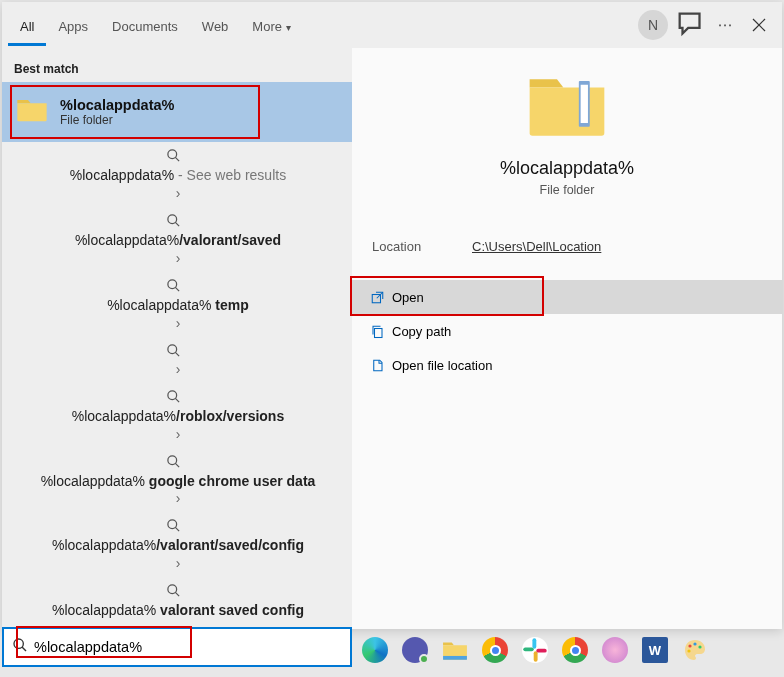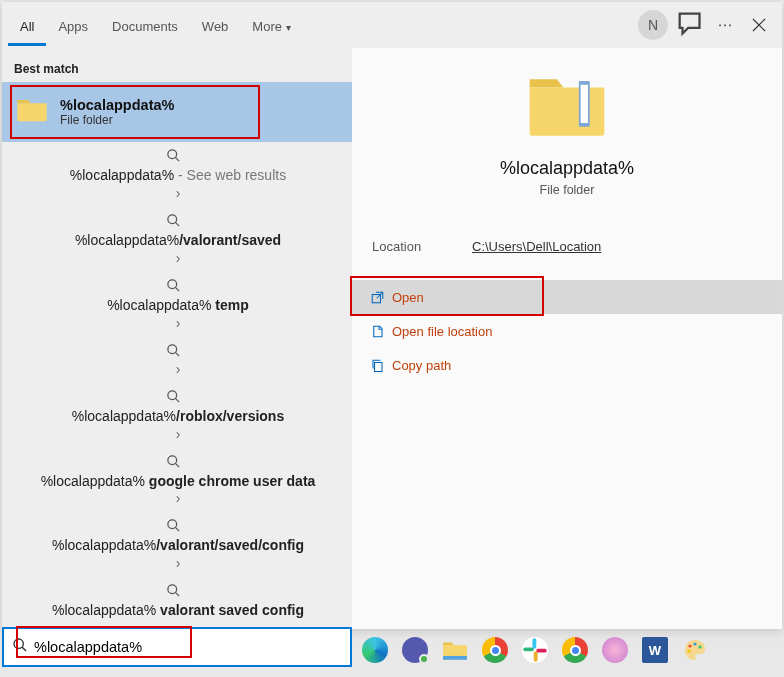--- a/index.html
+++ b/index.html
@@ -78,21 +78,21 @@
   
   .loc-row { display: flex; font-size: 13px; padding: 26px 20px 26px 20px; }
   .loc-label { color: #555; width: 100px; }
   .loc-val { color: #333; text-decoration: underline; }
   
   .action-list { }
   .action-item {
     display: flex; align-items: center;
     height: 34px;
     padding: 0 18px;
-    font-size: 13px; color: #c2410c;
+    font-size: 13px; color: #000000;
   }
   .action-item.selected { background: #d8d8d8; position: relative; }
   .action-item .aicon { width: 22px; color: #0067c0; display: inline-flex; align-items: center; }
   .action-item .aicon svg { width: 15px; height: 15px; }
   .red-box-open { position: absolute; left: -2px; top: -4px; width: 194px; height: 40px; border: 2px solid #d30000; pointer-events: none; z-index: 10; }
   
   
   .search-field {
     position: absolute;
     left: 2px; top: 627px;
@@ -271,34 +271,34 @@
                 <path d="M8 3h9v9"></path>
                 <path d="M17 3l-8 8"></path>
               </svg>
             </span>
             <span>Open</span>
             <div class="red-box-open"></div>
           </div>
           <div class="action-item">
             <span class="aicon">
               <svg viewBox="0 0 20 20" fill="none" stroke="#0067c0" stroke-width="1.4">
+                <rect x="6" y="6" width="10" height="12"></rect>
+                <path d="M4 14V3h10"></path>
+              </svg>
+            </span>
+            <span>Copy path</span>
+          </div>
+          <div class="action-item">
+            <span class="aicon">
+              <svg viewBox="0 0 20 20" fill="none" stroke="#0067c0" stroke-width="1.4">
                 <path d="M5 3h8l3 3v11H5z"></path>
                 <path d="M12 3v4h4"></path>
               </svg>
             </span>
             <span>Open file location</span>
-          </div>
-          <div class="action-item">
-            <span class="aicon">
-              <svg viewBox="0 0 20 20" fill="none" stroke="#0067c0" stroke-width="1.4">
-                <rect x="6" y="6" width="10" height="12"></rect>
-                <path d="M4 14V3h10"></path>
-              </svg>
-            </span>
-            <span>Copy path</span>
           </div>
         </div>
     </div>
 
   </div>
 </div>
 
 <div class="search-field">
   <span class="sicon">
     <svg width="16" height="16" viewBox="0 0 24 24" fill="none" stroke="#333" stroke-width="2">

